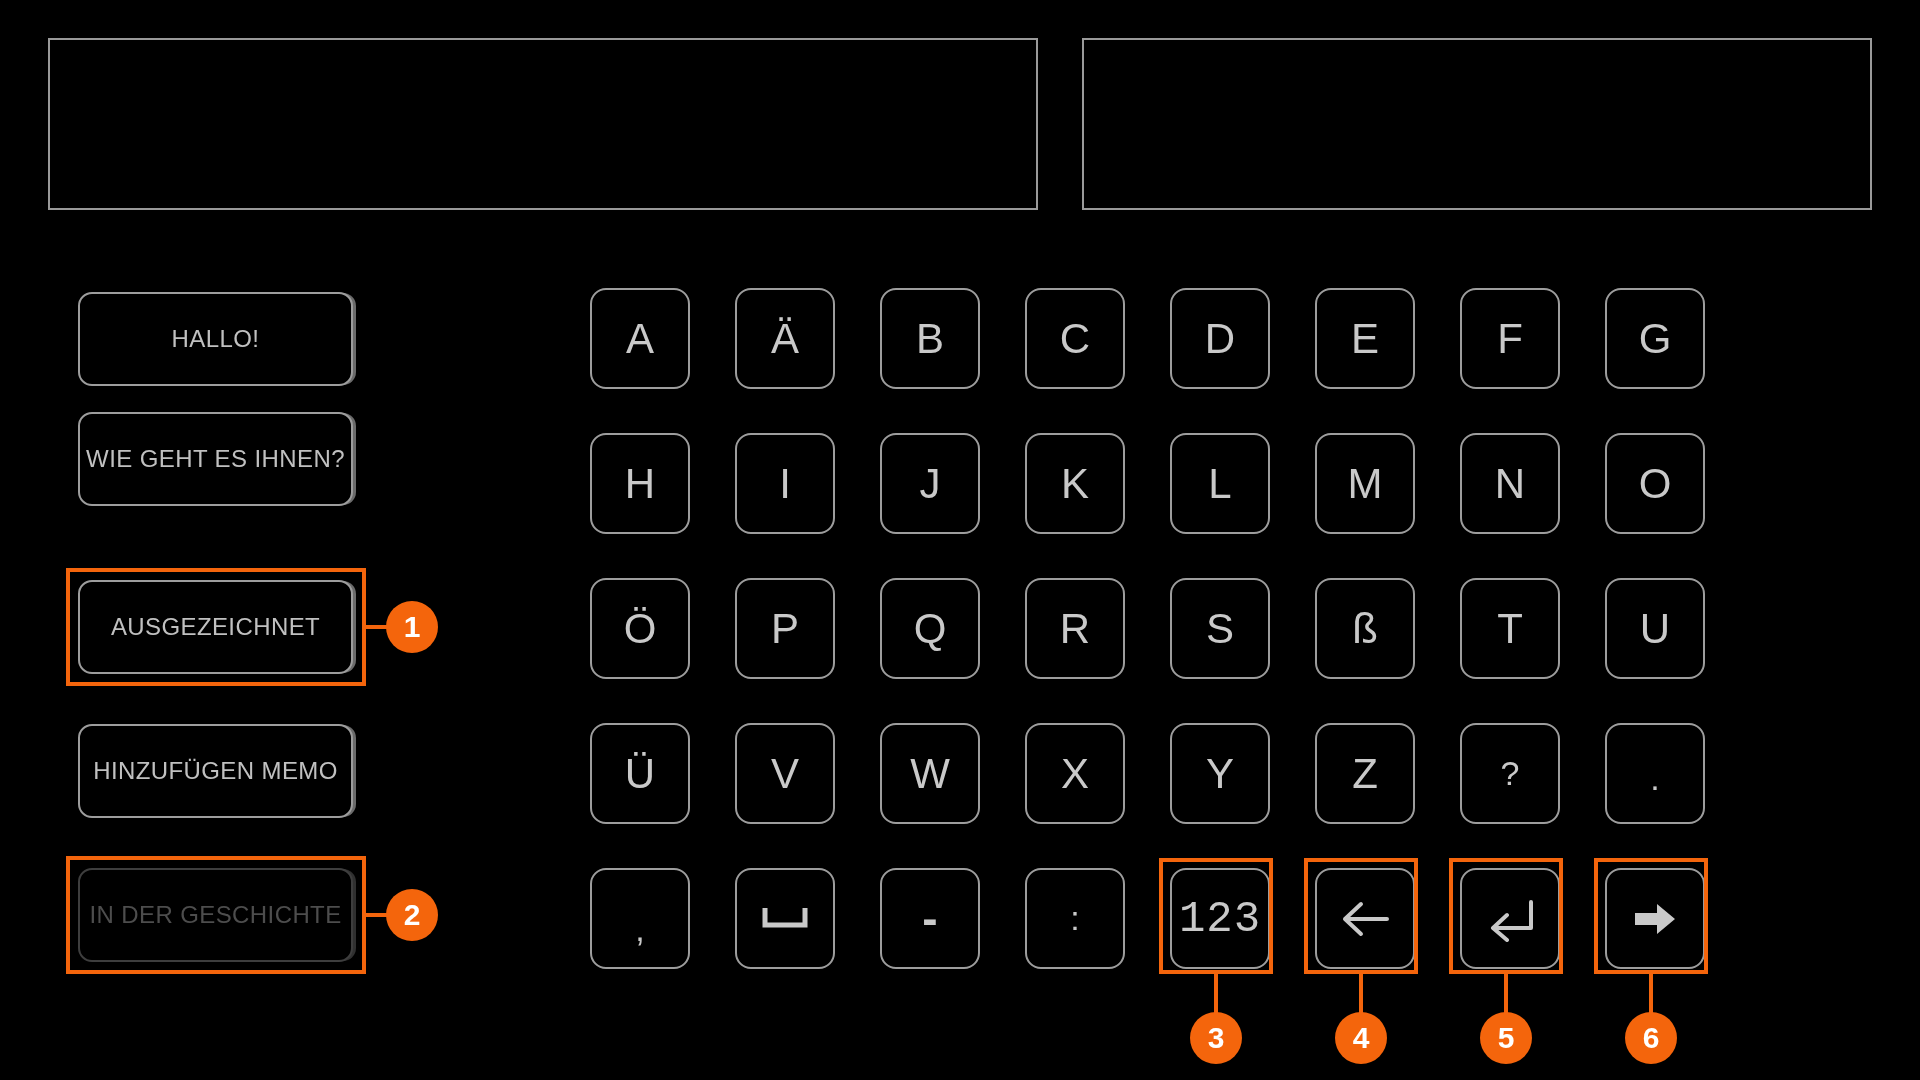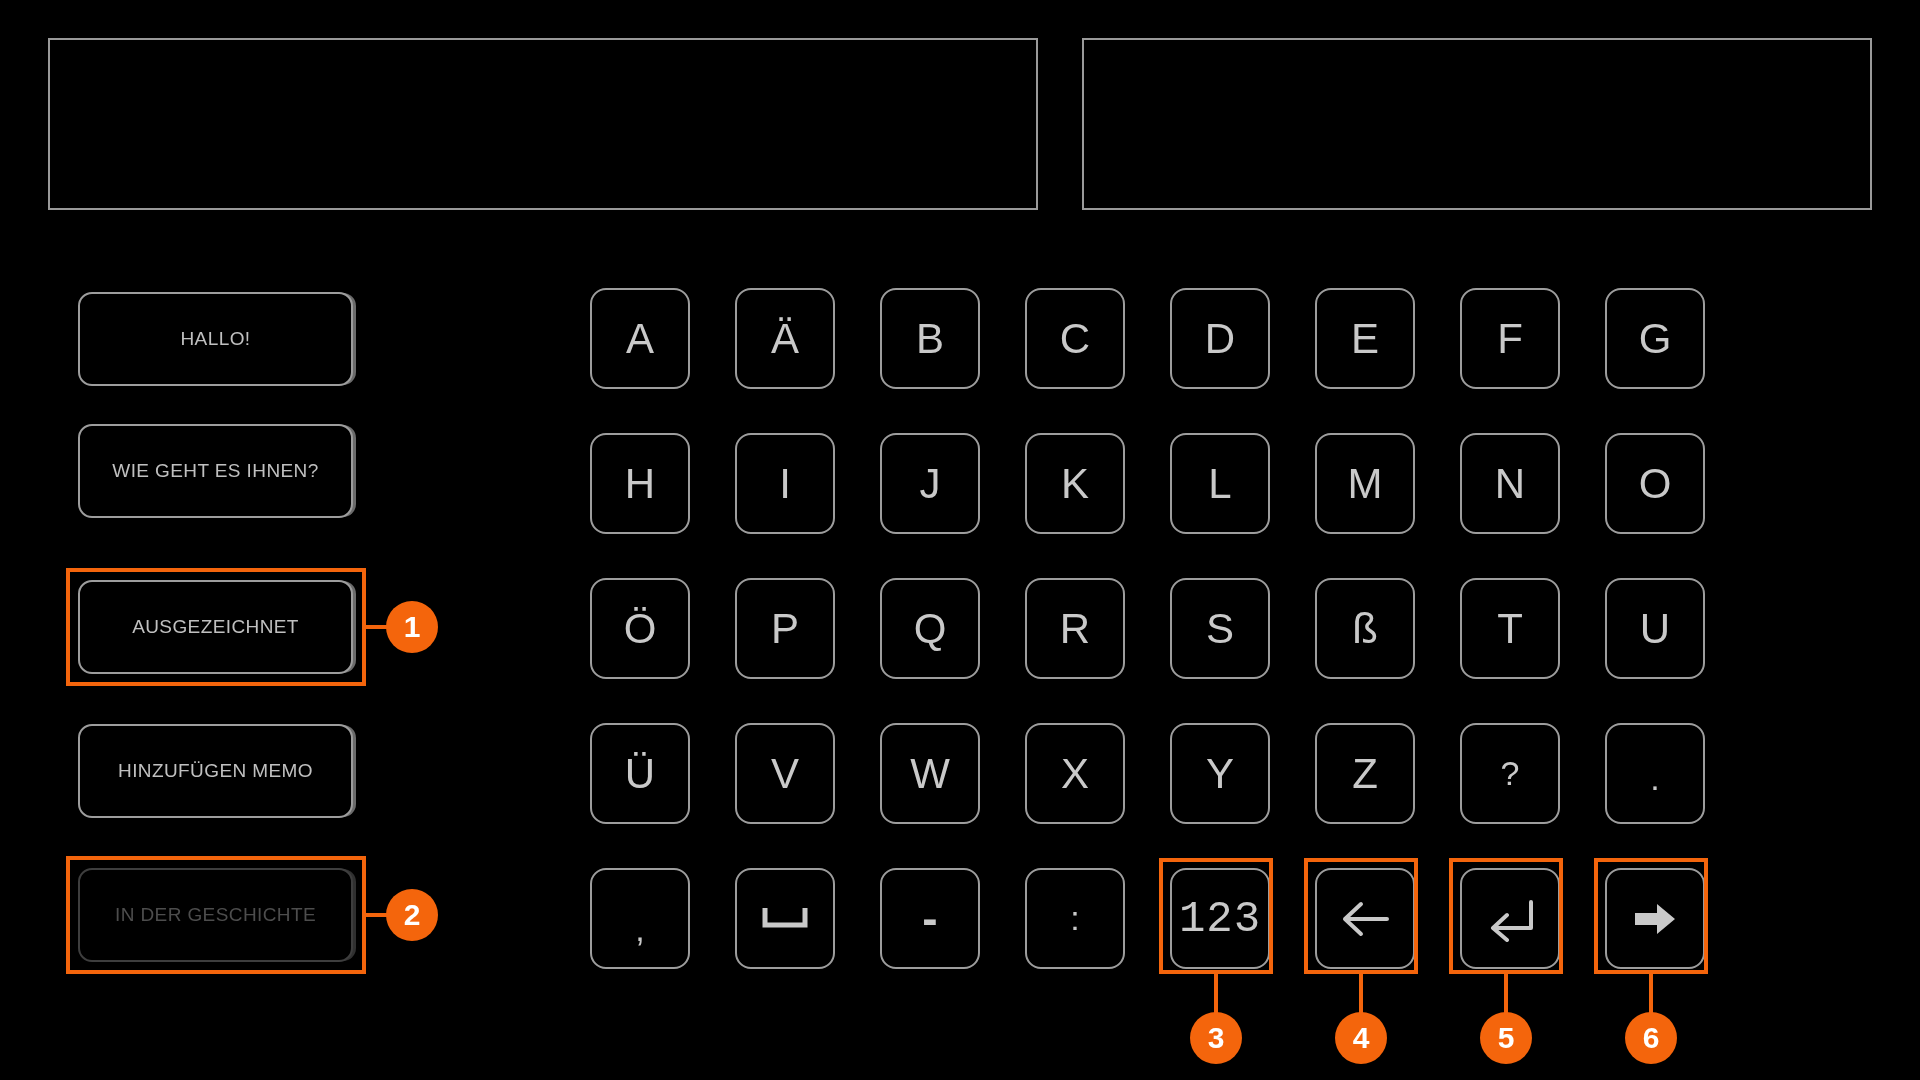--- a/index.html
+++ b/index.html
@@ -39,35 +39,35 @@
   
   .suggestion {
     position: absolute;
     left: 78px;
     width: 275px;
     height: 94px;
     border: 2px solid #9d9d9d;
     border-radius: 14px;
     background: #000000;
     color: #c0c0c0;
-    font-size: 19px;
+    font-size: 24px;
     letter-spacing: 0.4px;
     display: flex;
     align-items: center;
     justify-content: center;
     box-shadow: 4px 0 0 -1px #6b6b6b;
     white-space: nowrap;
   }
   .suggestion.dim {
     border-color: #3e3e3e;
     color: #4d4d4d;
     box-shadow: 4px 0 0 -1px #303030;
   }
   #sug-0 { top: 292px; }
-  #sug-1 { top: 424px; }
+  #sug-1 { top: 412px; }
   #sug-2 { top: 580px; }
   #sug-3 { top: 724px; }
   #sug-4 { top: 868px; }
 
   
   #keyboard { position: absolute; left: 590px; top: 288px; }
   .key-row { position: relative; height: 145px; }
   .key {
     position: absolute;
     width: 100px;

